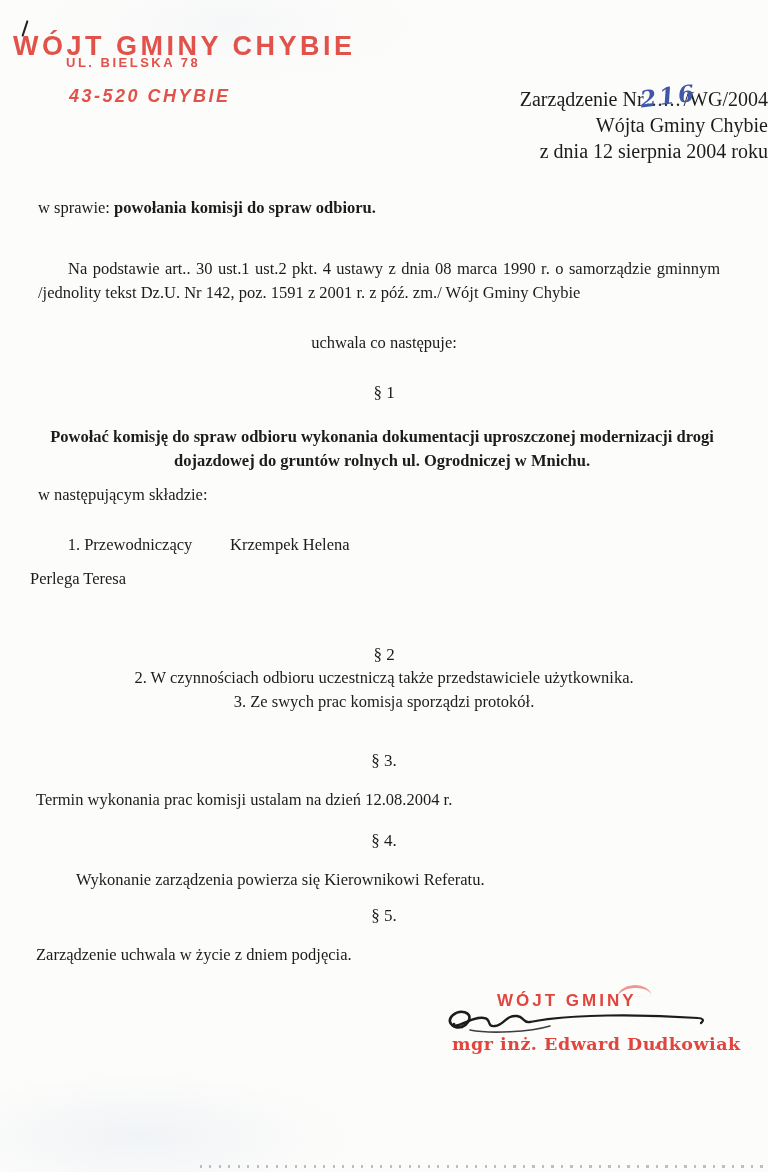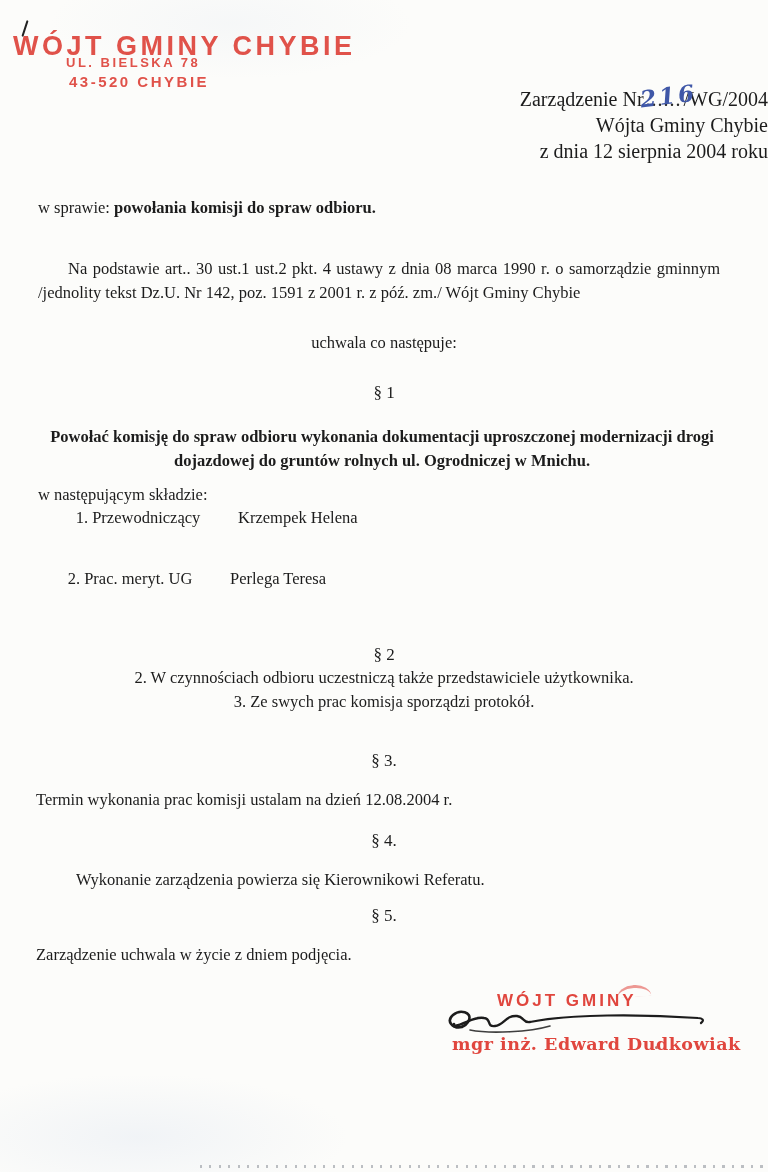--- a/index.html
+++ b/index.html
@@ -13,21 +13,21 @@
       #fcfcfa;
     overflow:hidden;
     font-family:"Liberation Serif", serif;
     color:#1c1c1c;
   }
   .abs{position:absolute;}
   
   .stamp{color:#e0524a;font-family:"Liberation Sans", sans-serif;font-weight:bold;}
   .stamp-l1{left:13px;top:31px;font-size:27px;letter-spacing:3.5px;}
   .stamp-l2{left:66px;top:55px;font-size:13px;letter-spacing:2.5px;text-align:center;}
-  .stamp-l3{left:69px;top:73px;font-size:15px;letter-spacing:2.5px;}
+  .stamp-l3{left:69px;top:86px;font-size:18px;letter-spacing:2.5px;font-style:italic;}
   .pen-tick{left:24px;top:20px;width:2px;height:17px;background:#222;transform:rotate(18deg);border-radius:2px;}
   
   .title-block{left:0;top:86px;width:100%;text-align:right;font-size:20px;line-height:26px;}
   .hw-wrap{position:relative;display:inline-block;padding:0 2px;}
   .dots{letter-spacing:1px;color:#2a2a2a;}
   .hw-number{
     position:absolute;left:-4px;bottom:3px;
     color:#3f57a7;font-size:23px;font-style:italic;
     font-family:"DejaVu Serif", serif;
     transform:rotate(-7deg);letter-spacing:3px;font-weight:bold;
@@ -37,21 +37,21 @@
   .subject{left:38px;top:196px;}
   .legal{left:38px;right:48px;text-align:justify;text-indent:30px;top:257px;}
   .center-line{left:0;width:100%;text-align:center;}
   .enacting{top:331px;}
   .sec-head{font-size:17px;}
   .h1{top:383px;}
   .s1-body{left:36px;right:40px;top:425px;font-weight:bold;}
   .s1-intro{left:38px;top:483px;}
   .member{left:30px;display:flex;}
   .member-role{width:200px;flex:0 0 auto;}
-  .m1{top:506px;margin-left:8px;}
+  .m1{top:533px;}
   .m2{top:567px;}
   .h2{top:645px;}
   .s2-list{left:30px;right:30px;top:666px;line-height:23.5px;}
   .h3{top:751px;}
   .s3-body{left:36px;top:788px;}
   .h4{top:831px;}
   .s4-body{left:36px;top:868px;margin-left:40px;}
   .h5{top:906px;}
   .s5-body{left:36px;top:943px;}
   
@@ -96,21 +96,20 @@
 
   <div class="abs center-line sec-head h1">§ 1</div>
   <div class="abs body-text s1-body">Powołać komisję do spraw odbioru wykonania dokumentacji uproszczonej modernizacji drogi dojazdowej do gruntów rolnych ul. Ogrodniczej w Mnichu.</div>
   <div class="abs body-text s1-intro">w następującym składzie:</div>
 
   <div class="abs body-text member m1">
     <span class="member-role">1. Przewodniczący</span>
     <span>Krzempek Helena</span>
   </div>
   <div class="abs body-text member m2">
-    <span class="member-role">2. Prac. meryt. UG</span>
     <span>Perlega Teresa</span>
   </div>
 
   <div class="abs center-line sec-head h2">§ 2</div>
   <div class="abs body-text s2-list">
     <div>2. W czynnościach odbioru uczestniczą także przedstawiciele użytkownika.</div>
     <div>3. Ze swych prac komisja sporządzi protokół.</div>
   </div>
 
   <div class="abs center-line sec-head h3">§ 3.</div>

